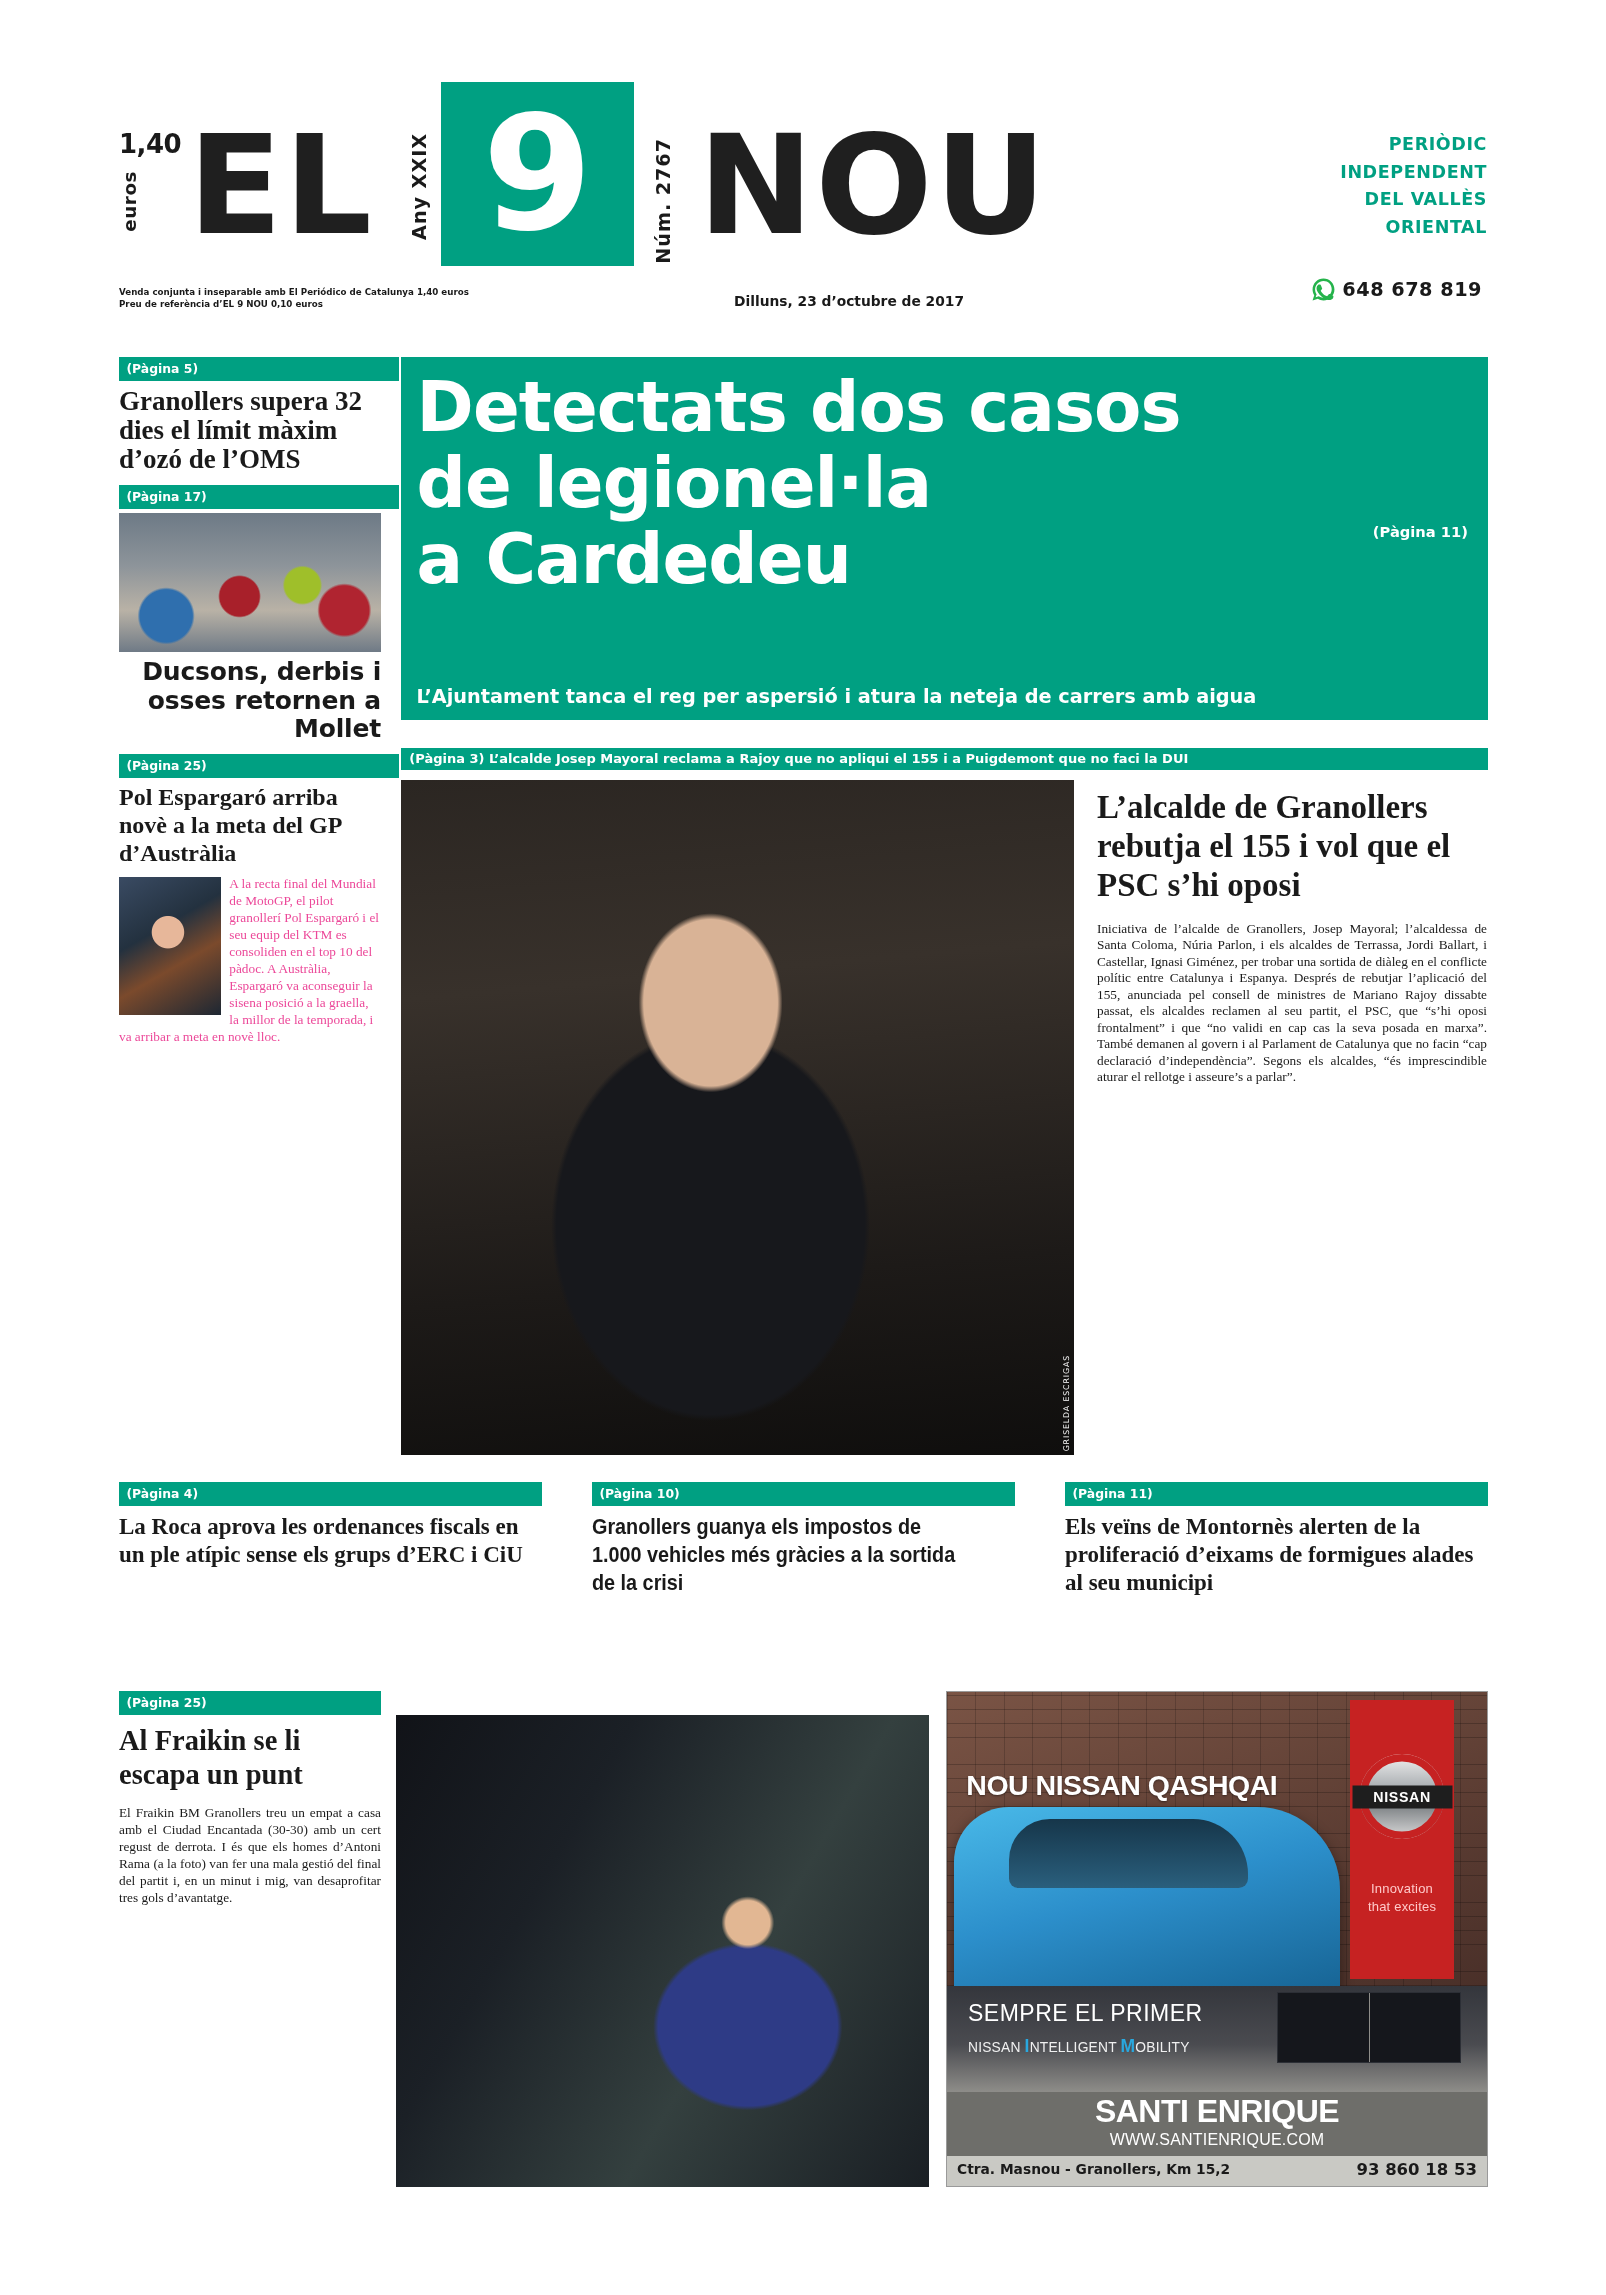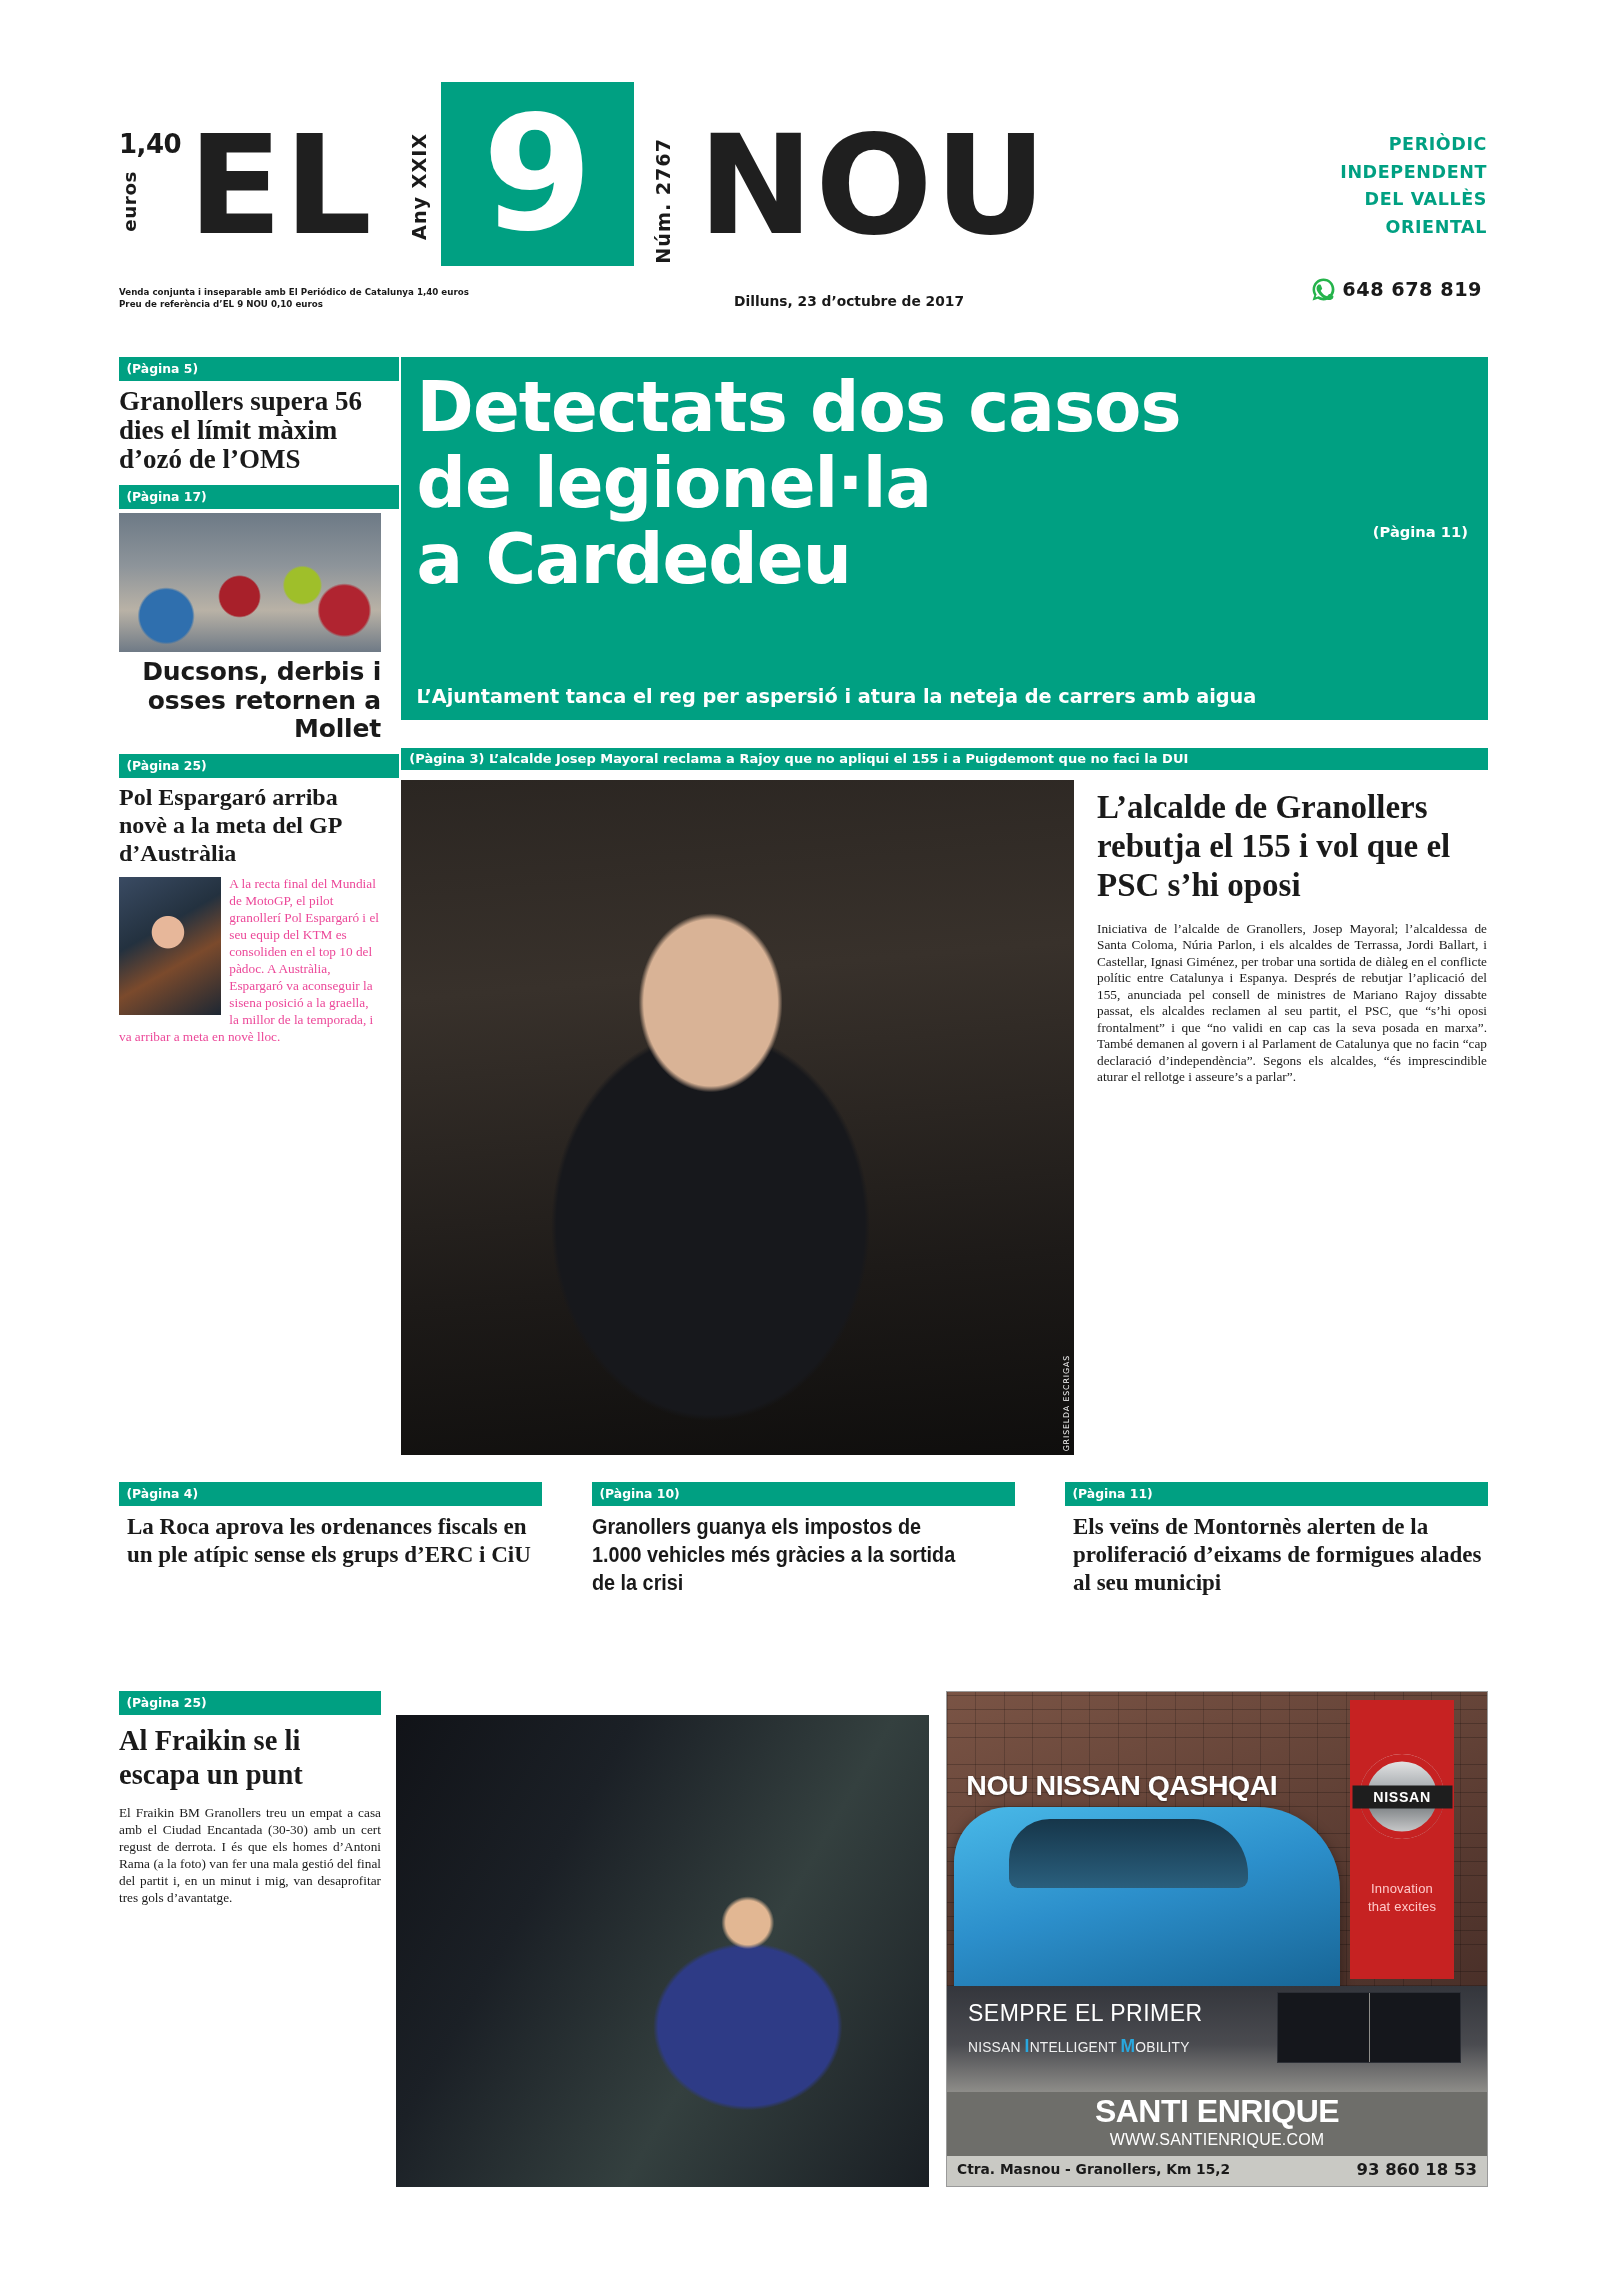--- a/index.html
+++ b/index.html
@@ -126,21 +126,21 @@
 
   
   .band{position:absolute;left:119px;top:1482px;width:1369px;height:175px;}
   .bcol{position:absolute;top:0;width:423px;}
   .bcol.c1{left:0;}
   .bcol.c2{left:473px;}
   .bcol.c3{left:946px;}
   .bcol .kicker{width:423px;}
   .bh{font-size:23px;line-height:27.6px;margin-top:7.4px;}
   .bh.cond{font-family:"Liberation Sans",sans-serif;font-weight:bold;font-size:22px;line-height:27.6px;transform:scaleX(0.9);transform-origin:left top;}
-  .bh.ser{font-family:"Liberation Serif",serif;font-weight:bold;margin-left:8px;}
+  .bh.ser{font-family:"Liberation Serif",serif;font-weight:bold;}
 
   
   .bot{position:absolute;left:119px;top:1691px;width:1369px;height:496px;}
   .fraikin{position:absolute;left:0;top:0;width:262px;}
   .fraikin .kicker{width:262px;}
   .h-fraikin{font-size:28.5px;line-height:34px;margin-top:9.2px;}
   .fraikin .body-txt{margin-top:12px;font-size:13.3px;line-height:17px;}
   .ph-hand{position:absolute;left:277px;top:24px;width:533px;height:472px;}
   .advert{position:absolute;left:827px;top:0;width:542px;height:496px;border:0.9px solid #9a9a9a;box-sizing:border-box;overflow:hidden;}
 
@@ -269,21 +269,21 @@
         <path d="M25 21c-.8-1.7-1.6-1.7-2.3-1.8h-2c-.7 0-1.8.2-2.8 1.3-1 1.1-3.7 3.6-3.7 8.8s3.8 10.2 4.3 10.9c.5.7 7.3 11.7 18.1 15.9 9 3.5 10.8 2.8 12.8 2.6 2-.2 6.3-2.6 7.2-5.1.9-2.5.9-4.6.6-5.1-.3-.5-1-.8-2.1-1.3-1.1-.5-6.3-3.1-7.3-3.5-1-.4-1.7-.5-2.4.5-.7 1.1-2.8 3.5-3.4 4.2-.6.7-1.2.8-2.3.3-1.1-.5-4.5-1.7-8.6-5.3-3.2-2.8-5.3-6.3-5.9-7.4-.6-1.1-.1-1.7.5-2.2.5-.5 1.1-1.2 1.6-1.9.5-.6.7-1.1 1.1-1.8.4-.7.2-1.3-.1-1.9-.3-.5-2.4-5.8-3.3-7.9z" fill="#25b34b"></path>
       </svg>
       <span class="wa-phone">648 678 819</span>
     </div>
   </div>
 
   <div class="rail">
 
     <div>
       <div class="kicker">(Pàgina 5)</div>
-      <div class="ser-head h-ozo">Granollers supera 56 dies el límit màxim d’ozó de l’OMS</div>
+      <div class="ser-head h-ozo">Granollers supera 32 dies el límit màxim d’ozó de l’OMS</div>
     </div>
 
     <div style="margin-top:11px;">
       <div class="kicker">(Pàgina 17)</div>
       <div class="photo ph-motos">
           <div class="pz"></div>
         </div>
       <div class="sans-head h-ducsons">Ducsons, derbis i osses retornen a Mollet</div>
     </div>
 

